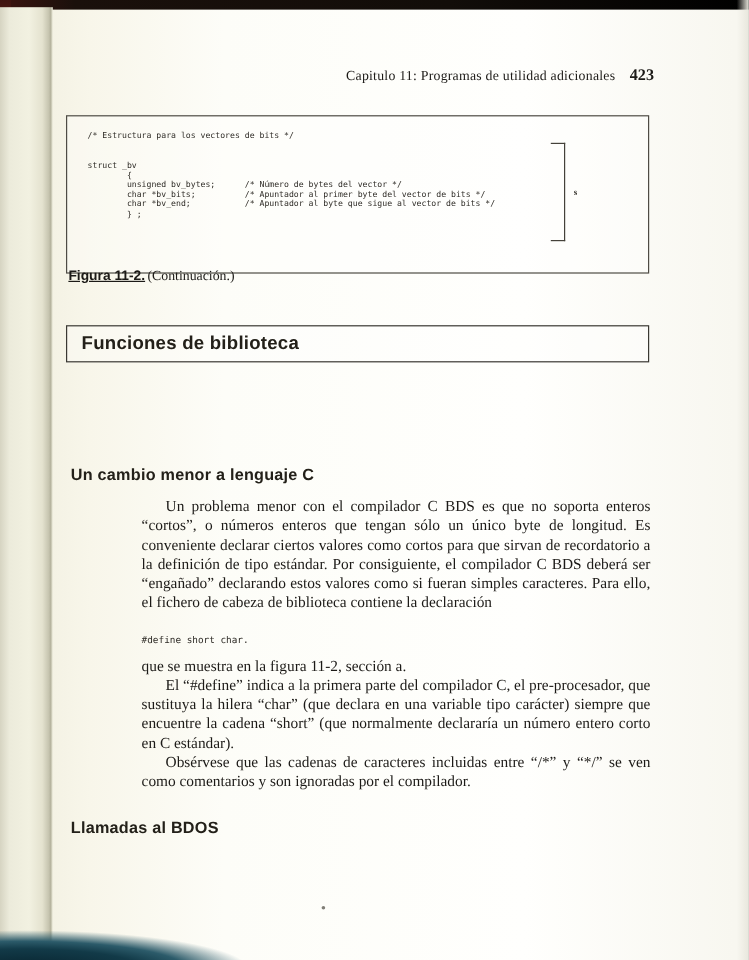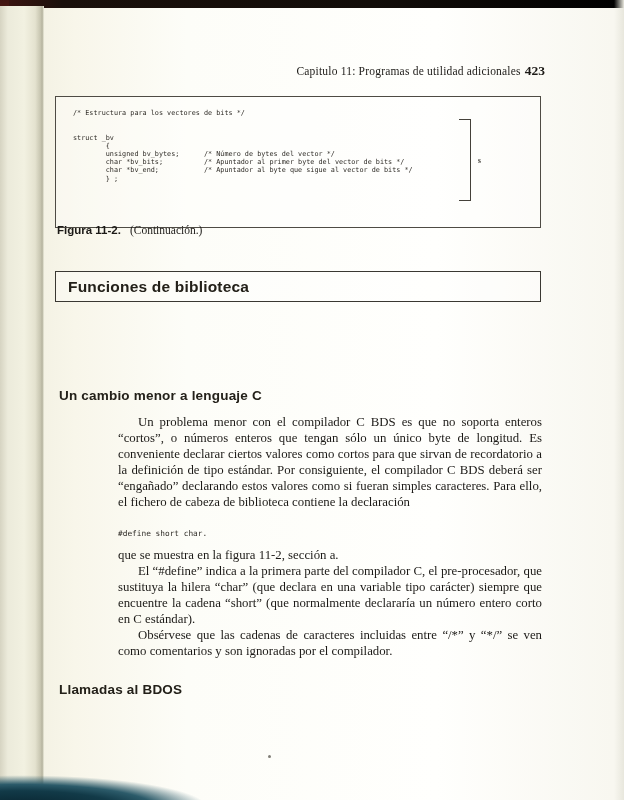--- a/index.html
+++ b/index.html
@@ -13,37 +13,37 @@
         background:linear-gradient(180deg,#3f1410 0,#5a1d14 55%,rgba(90,29,20,0) 100%);}
   .gutter{position:absolute;left:0;top:6px;width:44px;height:794px;
         background:linear-gradient(90deg,#d6d4c2 0,#ecebdb 18%,#f2f1e1 55%,#e4e2cf 80%,#c7c5b0 92%,#b5b39e 96%,#efeede 100%);}
   .bottom-teal{position:absolute;left:0;bottom:0;width:260px;height:46px;
         background:radial-gradient(ellipse 260px 46px at 8% 118%, #07222d 0%, #123a48 38%, #2c5b6a 52%, rgba(44,91,106,0) 72%);}
   .right-shade{position:absolute;right:0;top:0;width:10px;height:800px;
         background:linear-gradient(270deg,#e8e7dd 0,rgba(232,231,221,0) 100%);}
   .ink-dot{position:absolute;left:268px;top:755px;width:3px;height:3px;border-radius:50%;
         background:#4a473f;opacity:.7;}
   
-  .header{position:absolute;top:64px;left:120px;width:425px;display:flex;
-        justify-content:flex-end;align-items:baseline;gap:4px;}
+  .header{position:absolute;top:56px;left:120px;width:425px;display:flex;
+        justify-content:flex-end;align-items:baseline;gap:12px;}
   .header .chapter{font:11.5px/14px "Liberation Serif",serif;letter-spacing:.2px;}
   .header .pagenum{font:bold 13.5px/14px "Liberation Serif",serif;}
   
   .figure-box{position:absolute;left:55px;top:96px;width:484px;height:130px;
         border:1px solid #4e4b44;background:rgba(255,255,255,.35);}
   .code{position:absolute;left:17px;top:12px;margin:0;
         font-family:"DejaVu Sans Mono","Liberation Mono",monospace;font-size:6.8px;color:#2e2b26;}
   .code .cl{height:8.2px;line-height:8.2px;white-space:pre;}
   .bracket{position:absolute;left:403px;top:22px;width:11px;height:80px;
         border-top:1.5px solid #44413a;border-right:1.5px solid #44413a;border-bottom:1.5px solid #44413a;}
   .bracket-label{position:absolute;right:-11px;top:50%;transform:translateY(-50%);
         font:bold 7.5px "Liberation Serif",serif;color:#3c3933;}
   
   .caption{position:absolute;left:57px;top:224px;font-size:11.5px;}
-  .caption .cap-b{font:bold 11.5px "Liberation Sans",sans-serif;margin-right:9px;}
+  .caption .cap-b{font:bold 11.5px "Liberation Sans",sans-serif;margin-right:2px;text-decoration:underline;}
   .caption .cap-t{font:11.5px "Liberation Serif",serif;}
   
   .section-box{position:absolute;left:55px;top:271px;width:484px;height:29px;
         border:1.5px solid #3a3832;display:flex;align-items:center;background:rgba(255,255,255,.3);}
   .section-box span{font:bold 15.5px "Liberation Sans",sans-serif;color:#232019;
         padding-left:12px;letter-spacing:.2px;}
   
   .body{position:absolute;left:118px;width:424px;margin:0;
         font:12.8px/16px "Liberation Serif",serif;text-align:justify;color:#1c1a17;}
   .textcol{position:absolute;left:118px;width:424px;}

